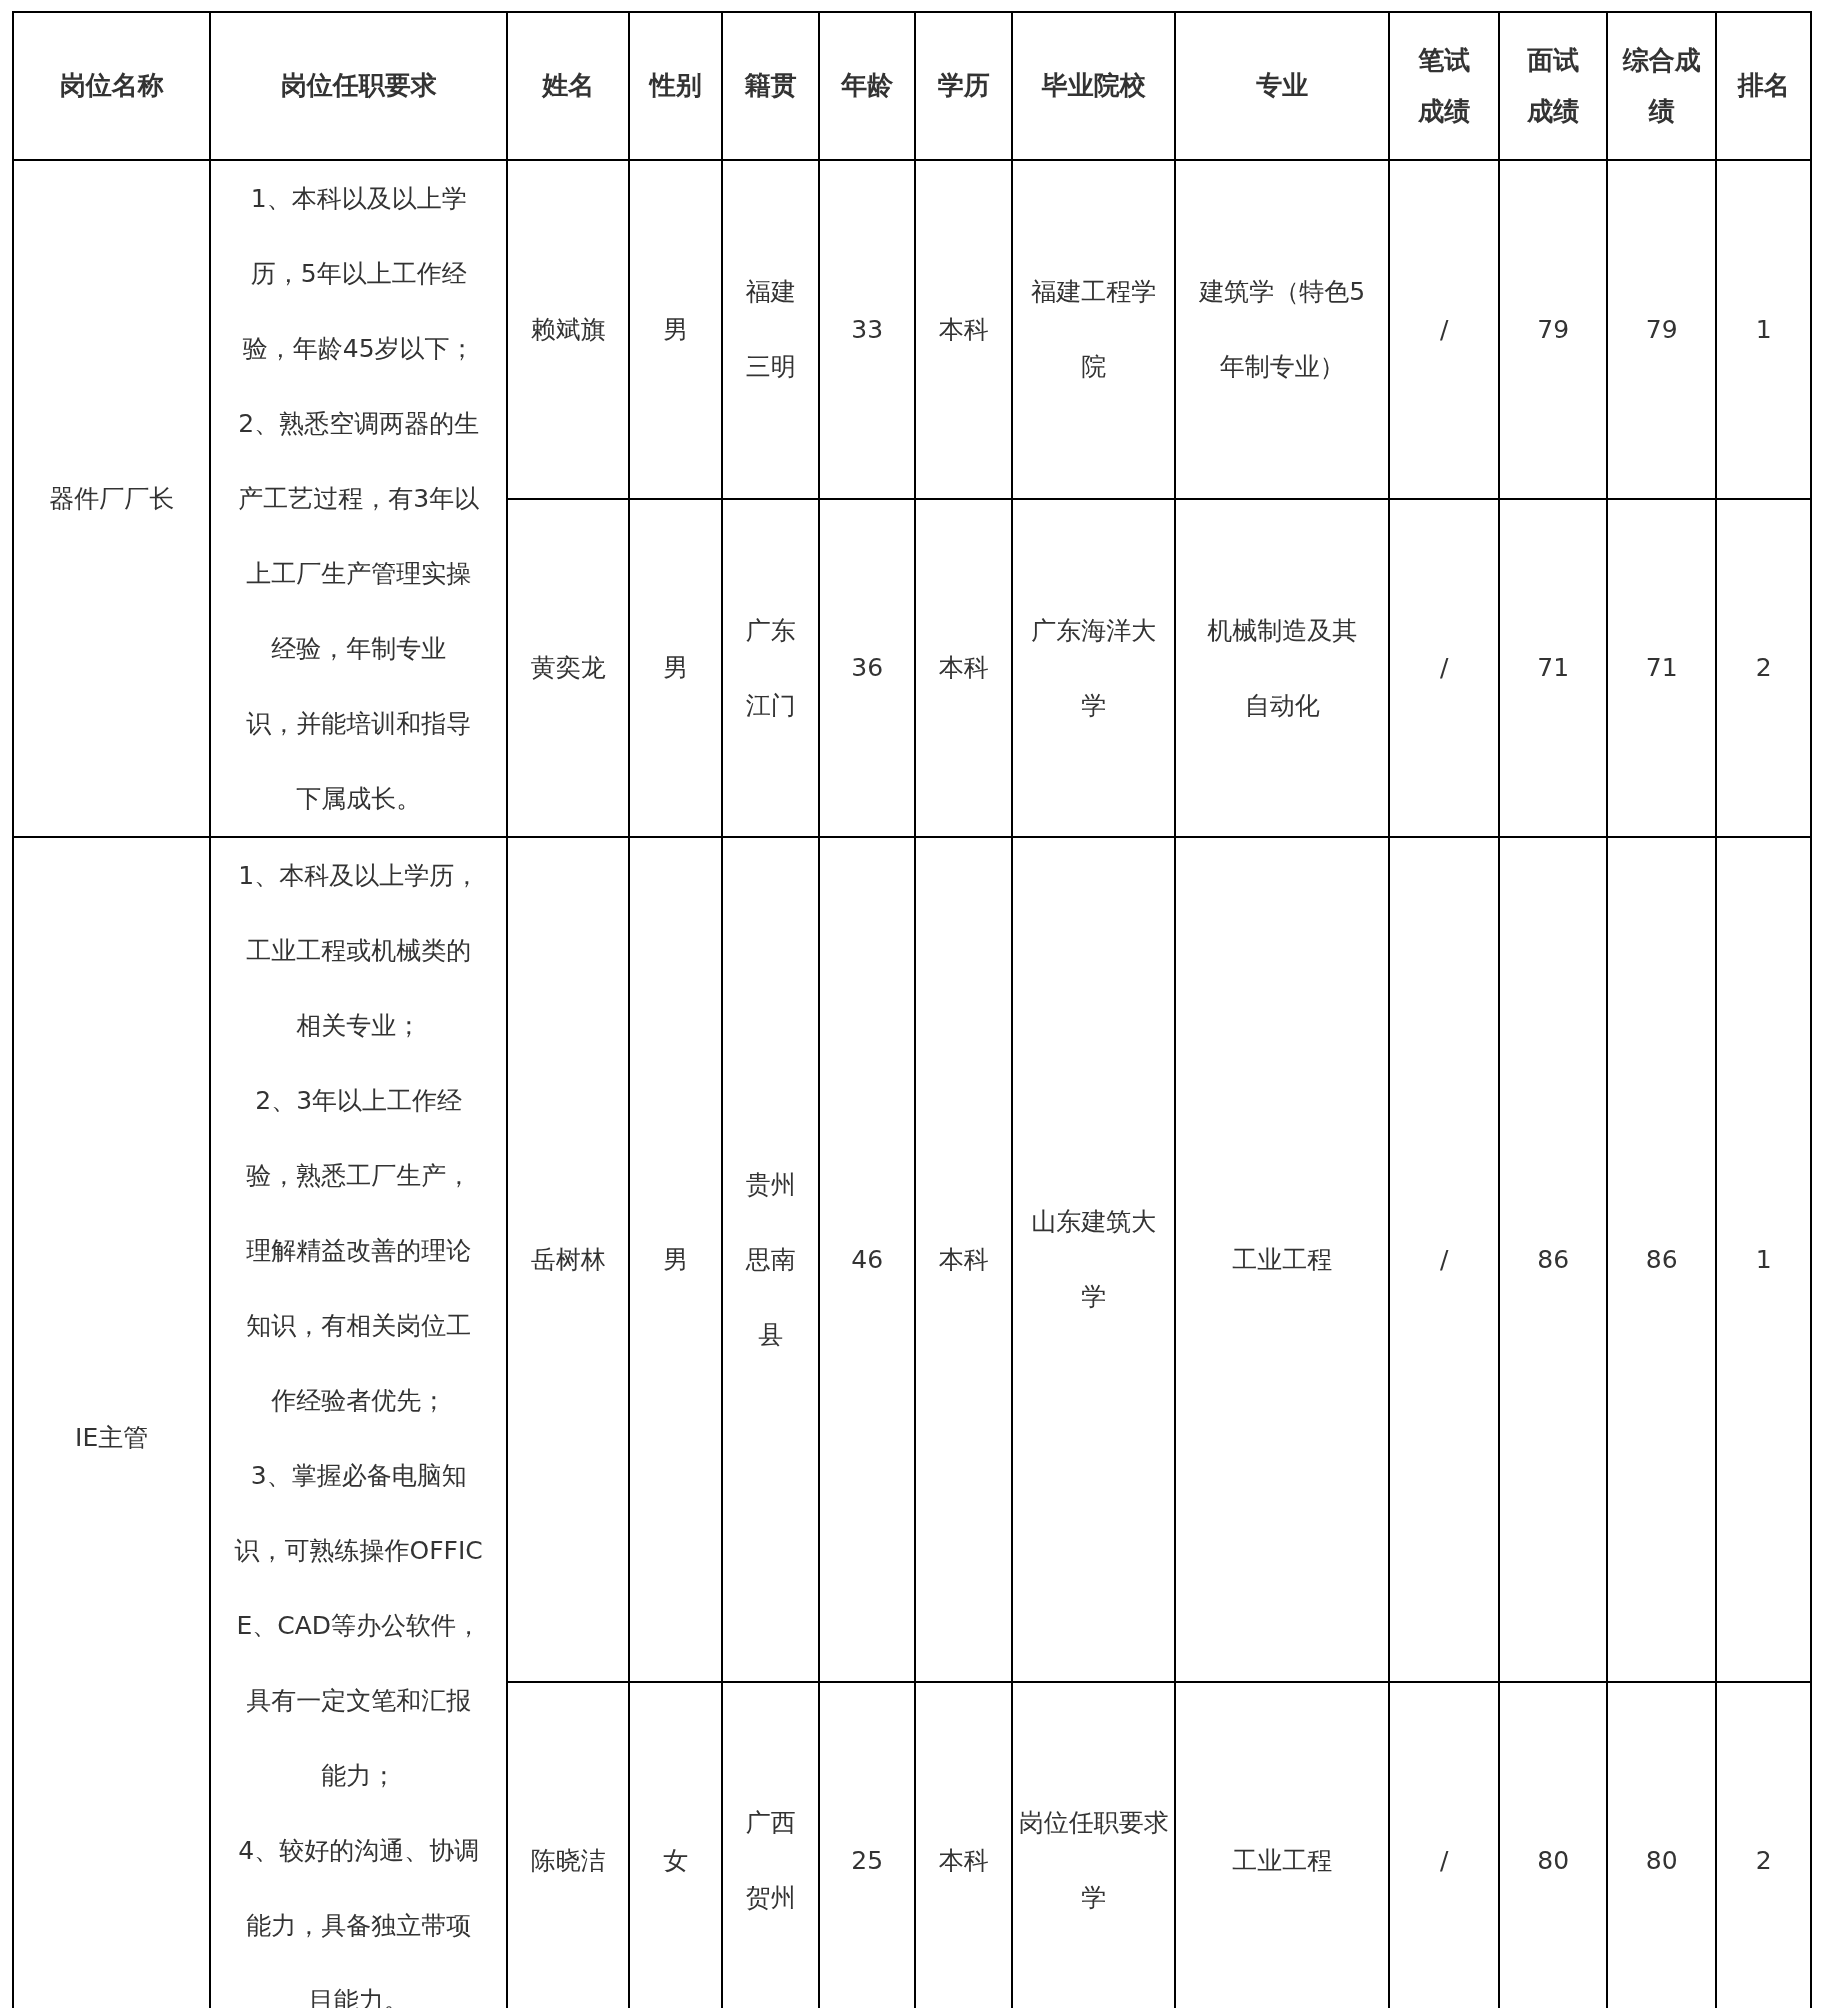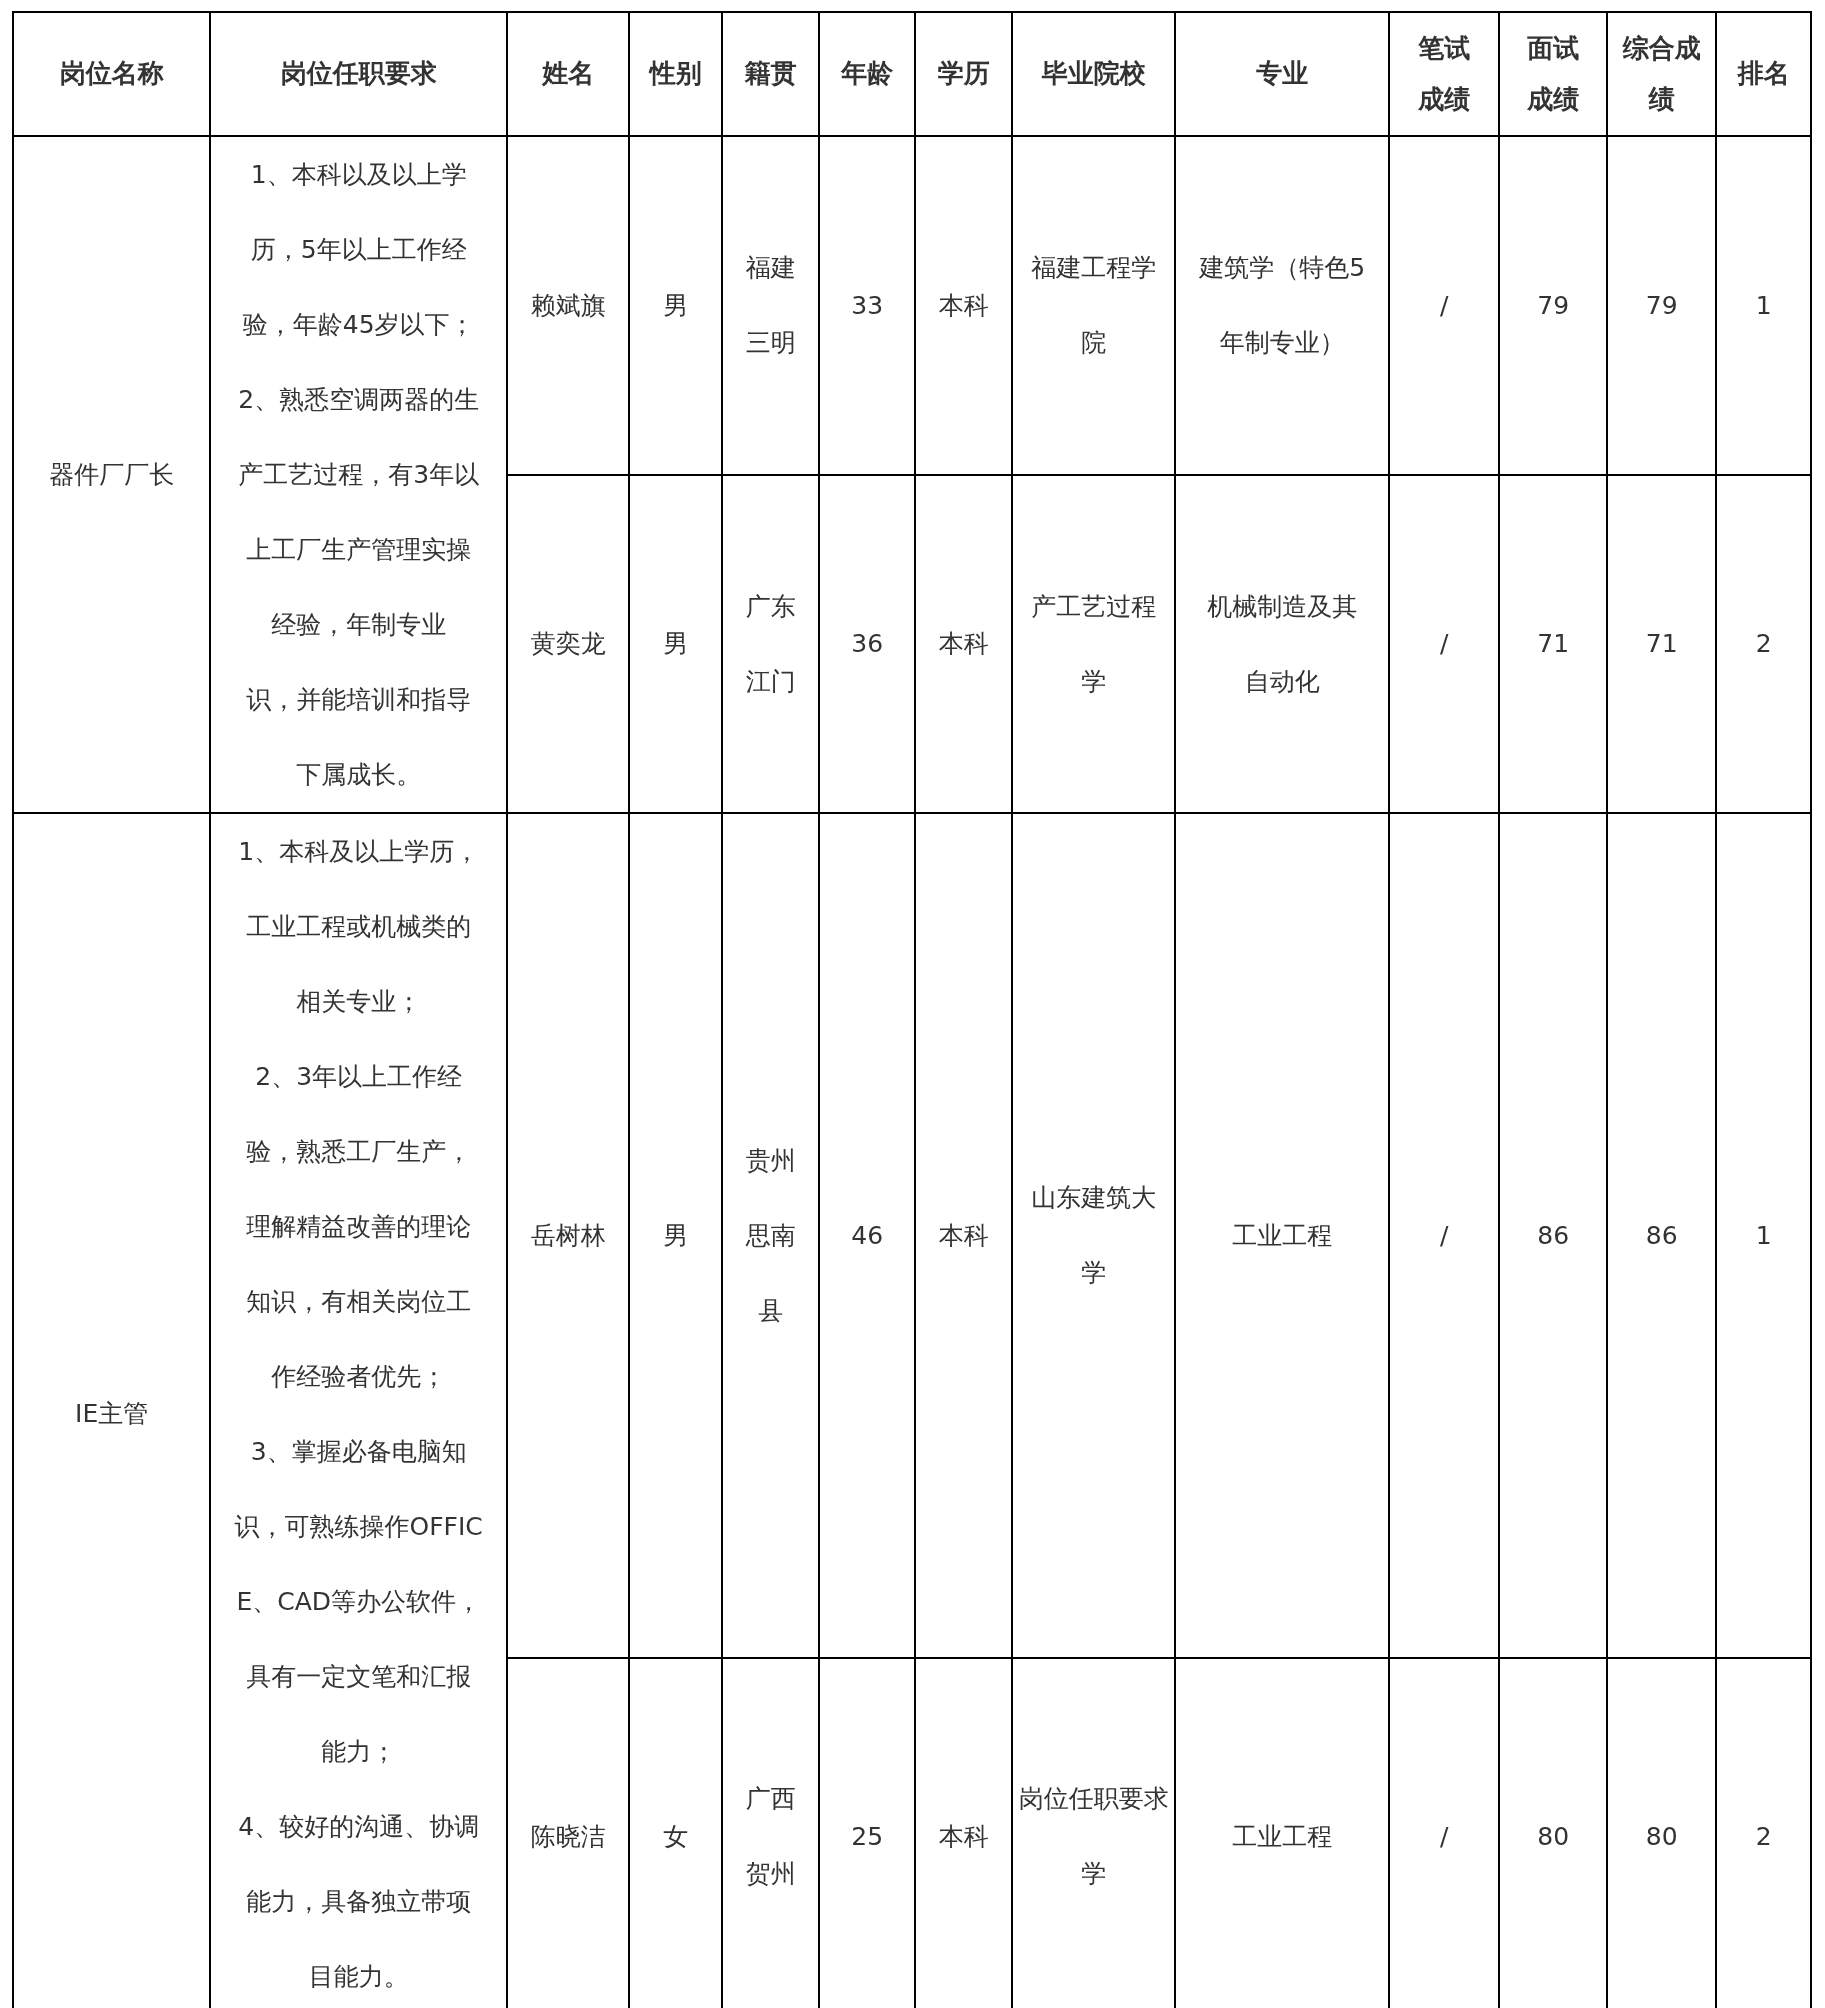--- a/index.html
+++ b/index.html
@@ -5,21 +5,21 @@
   html, body { margin:0; padding:0; background:#ffffff; }
   body { width:1825px; height:2009px; position:relative; overflow:hidden;
          font-family:"DejaVu Sans","Liberation Sans",sans-serif; color:#333333; }
   table.grid { position:absolute; left:12.2px; top:10.5px; border-collapse:collapse; table-layout:fixed; }
   table.grid td, table.grid th { border:2.6px solid #000000; text-align:center; vertical-align:middle; padding:0; }
   table.grid th { font-weight:bold; font-size:26px; line-height:51px; color:#333333; }
   table.grid td { font-size:25px; line-height:75px; color:#333333; }
   td.req { text-align:left; vertical-align:top; padding:5.2px 10.5px 0 14px; line-height:75px; font-size:25px;border-radius:32px; }
   td.req span.line { display:block; white-space:nowrap; }
   .stack span { display:block; }
-  tr.header { height:124px; }
+  tr.header { height:148px; }
   tr.r1 { height:337px; }
   tr.r2 { height:335px; }
   tr.r3 { height:838px; }
   tr.r4 { height:353px; }
 </style>
 </head>
 <body>
 
 <table class="grid">
   <colgroup>
@@ -101,21 +101,21 @@
   <tr class="r2">
     <td>黄奕龙</td>
     <td>男</td>
     <td class="stack">
           <span>广东</span>
           <span>江门</span>
         </td>
     <td>36</td>
     <td>本科</td>
     <td class="stack">
-          <span>产工艺过程</span>
+          <span>广东海洋大</span>
           <span>学</span>
         </td>
     <td class="stack">
           <span>机械制造及其</span>
           <span>自动化</span>
         </td>
     <td>/</td>
     <td>71</td>
     <td>71</td>
     <td>2</td>

